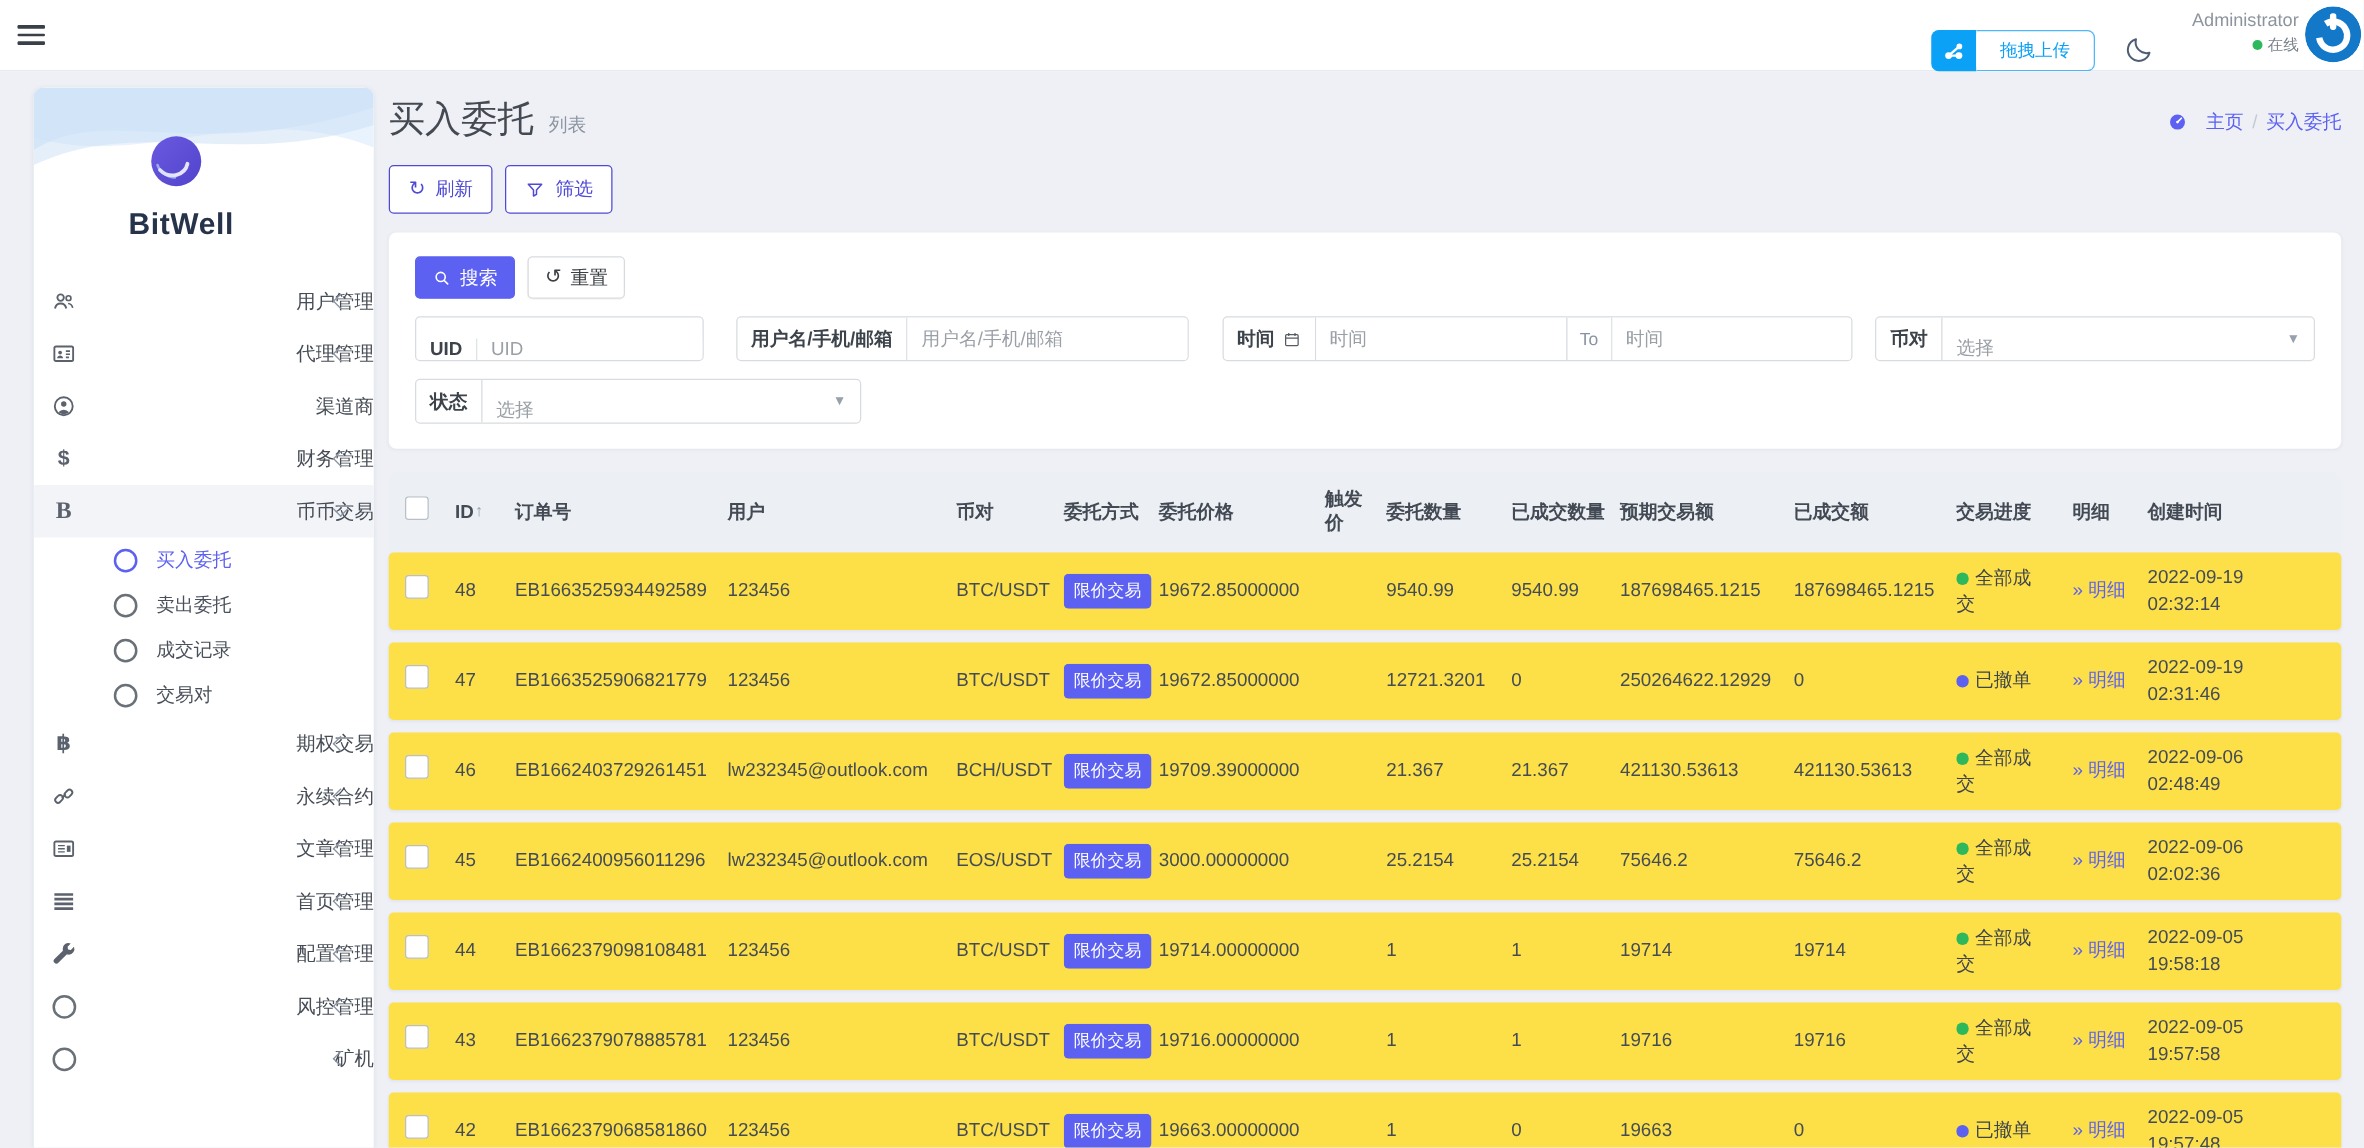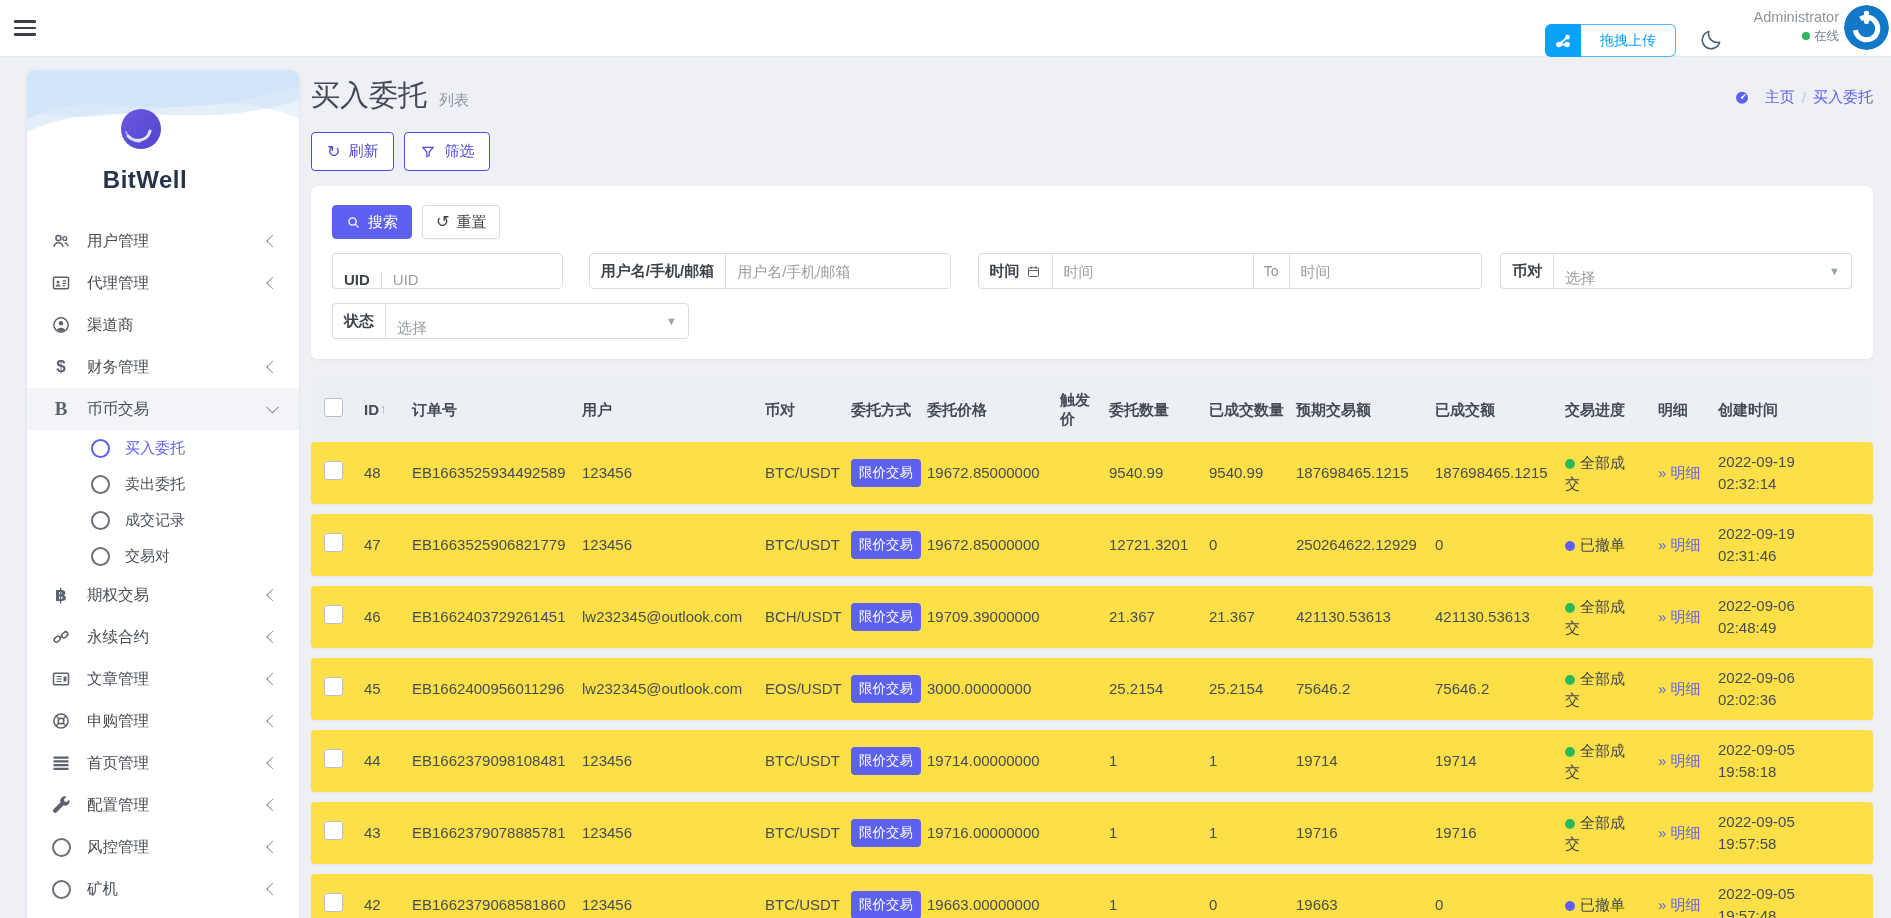--- a/index.html
+++ b/index.html
@@ -22,21 +22,21 @@
   .user-status{font-size:12.5px;color:#7b828b;}
   .status-dot-sm{display:inline-block;width:8px;height:8px;border-radius:50%;background:#2eb85c;margin-right:4px;}
   .avatar{position:absolute;top:5px;right:2px;width:45px;height:45px;border-radius:50%;overflow:hidden;cursor:pointer;}
   
   .sidebar{position:absolute;left:27px;top:70px;width:272px;height:920px;background:#fff;border-radius:8px;box-shadow:0 1px 4px rgba(40,50,70,.08);z-index:2;}
   .side-header{position:relative;height:142px;overflow:hidden;border-radius:8px 8px 0 0;}
   .side-waves{position:absolute;top:0;left:0;width:100%;height:62px;}
   .side-logo{position:absolute;top:36px;left:50%;margin-left:-45px;width:46px;height:46px;}
   .brand{position:absolute;top:96px;left:0;right:36px;text-align:center;font-size:24px;font-weight:bold;color:#27334a;letter-spacing:.5px;}
   .side-menu{padding-top:8px;}
-  .side-item{position:relative;height:42px;display:flex;align-items:center;padding-left:22px;cursor:pointer;color:#464c55;}
+  .side-item{position:relative;height:42px;display:flex;align-items:center;padding-left:12px;cursor:pointer;color:#464c55;justify-content:space-between;}
   .side-item.expanded{background:#f3f4f8;}
   .s-icon{width:24px;height:22px;display:flex;align-items:center;justify-content:center;color:#5b626d;flex:0 0 24px;}
   .ticon{font-size:17px;font-weight:bold;color:#5b626d;}
   .ticon.serif{font-family:"Liberation Serif","DejaVu Serif",serif;font-size:19px;}
   .ring{width:15px;height:15px;border:2px solid #6a7077;border-radius:50%;display:inline-block;}
   .s-label{font-size:15.5px;margin-left:14px;}
   .chev{position:absolute;right:22px;top:50%;width:8px;height:8px;border-left:1.6px solid #8a93a2;border-bottom:1.6px solid #8a93a2;}
   .chev.left{transform:translateY(-50%) rotate(45deg);}
   .chev.down{transform:translateY(-70%) rotate(-45deg);}
   .side-sub{height:36px;display:flex;align-items:center;padding-left:64px;cursor:pointer;color:#4a505a;}
@@ -235,31 +235,20 @@
             <rect x="3" y="5" width="18" height="14" rx="1.5" fill="none" stroke="#5b626d" stroke-width="1.8"></rect>
             <path d="M6.5 9h6.5M6.5 12h6.5M6.5 15h6.5" stroke="#5b626d" stroke-width="1.4"></path>
             <rect x="15" y="9" width="3.5" height="6" fill="#5b626d"></rect>
           </svg>
         </span>
         <span class="s-label">文章管理</span>
         <span class="chev left"></span>
       </div>
       <div class="side-item">
         <span class="s-icon">
-          <svg width="20" height="20" viewBox="0 0 24 24" fill="none" stroke="#5b626d">
-            <circle cx="12" cy="12" r="8.5" stroke-width="1.8"></circle>
-            <circle cx="12" cy="12" r="3.4" stroke-width="1.8"></circle>
-            <path d="M9.6 9.6L6 6M14.4 9.6L18 6M9.6 14.4L6 18M14.4 14.4L18 18" stroke-width="1.6"></path>
-          </svg>
-        </span>
-        <span class="s-label">申购管理</span>
-        <span class="chev left"></span>
-      </div>
-      <div class="side-item">
-        <span class="s-icon">
           <svg width="20" height="20" viewBox="0 0 24 24" stroke="#5b626d" stroke-width="2.6">
             <path d="M3 5.5h18M3 10h18M3 14.5h18M3 19h18"></path>
           </svg>
         </span>
         <span class="s-label">首页管理</span>
         <span class="chev left"></span>
       </div>
       <div class="side-item">
         <span class="s-icon">
           <svg width="20" height="20" viewBox="0 0 24 24">

